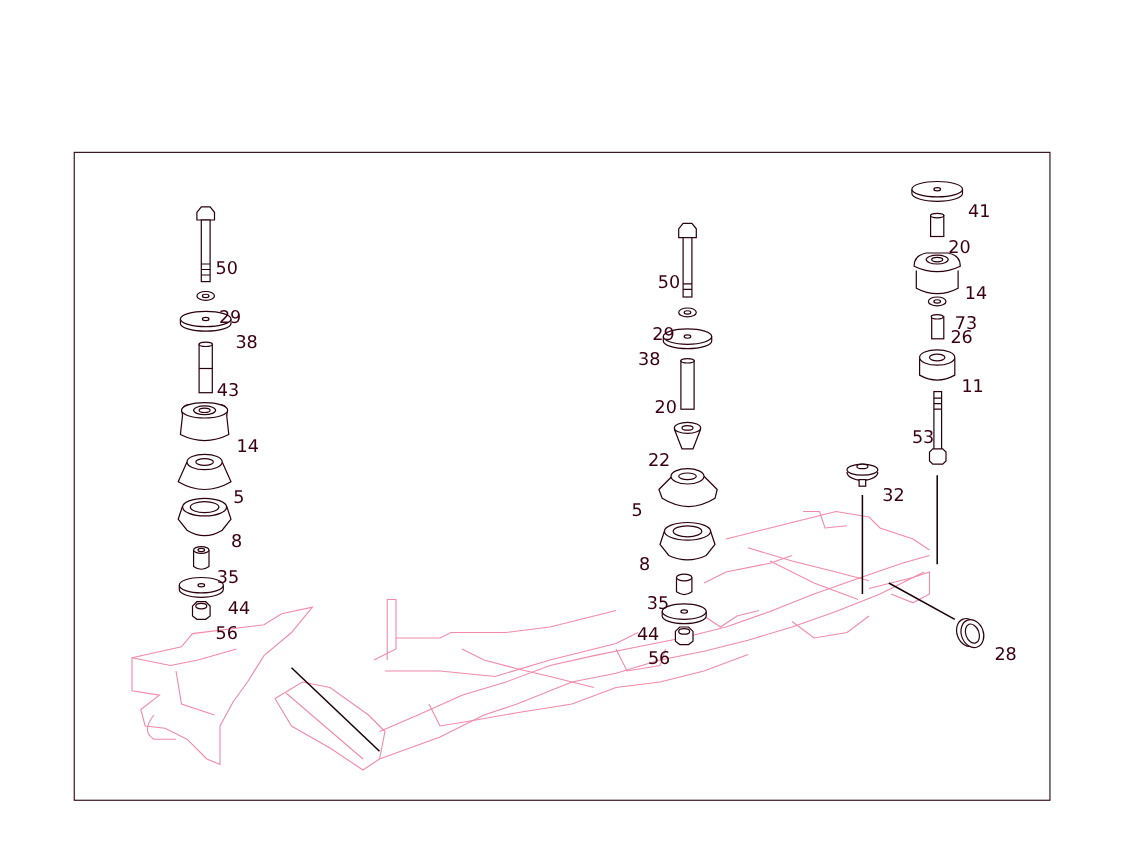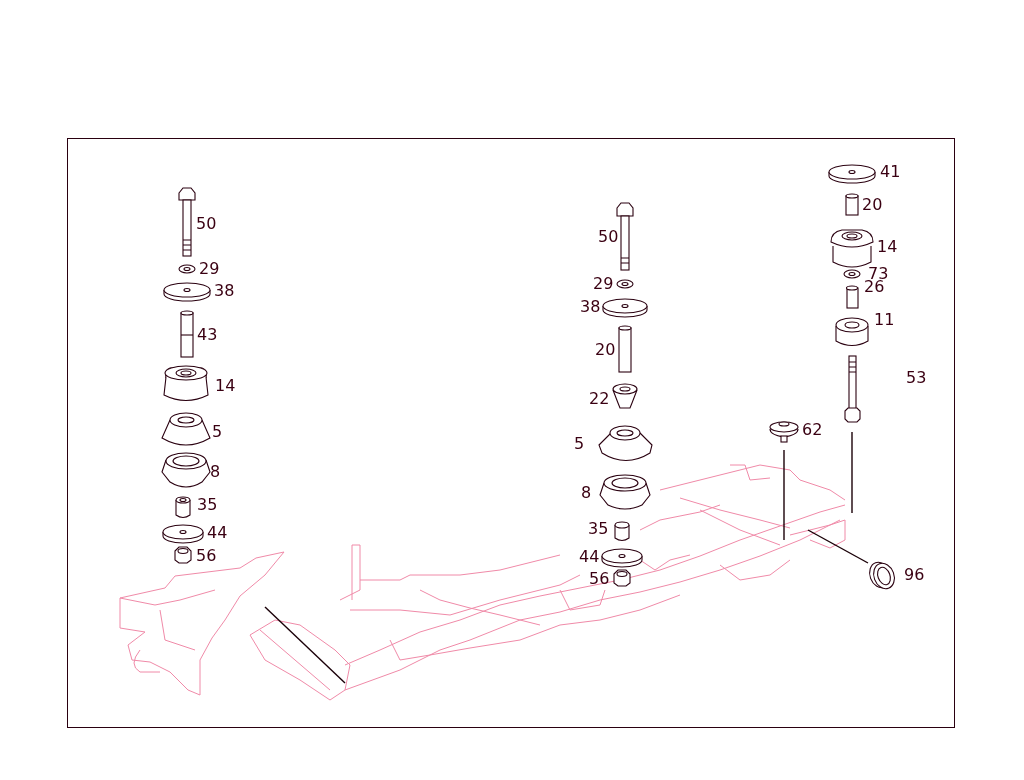--- a/index.html
+++ b/index.html
@@ -2,21 +2,21 @@
 <html><head>
 <meta charset="utf-8">
 <style>
   html, body { margin: 0; padding: 0; background: #ffffff; }
   body { width: 1024px; height: 780px; position: relative; overflow: hidden;
          font-family: "DejaVu Sans", "Liberation Sans", sans-serif; }
   .frame { position: absolute; left: 67px; top: 138px; width: 888px; height: 590px;
            border: 1.5px solid #2a0010; box-sizing: border-box; }
   svg.art { position: absolute; left: 0; top: 0; }
   .lbl { position: absolute; font-size: 16px; color: #3a0012; line-height: 16px;
-         white-space: nowrap; }
+         white-space: nowrap; margin-top: 20px; }
   .part { fill: #ffffff; stroke: #2a0010; stroke-width: 1.1; }
   .frameart { fill: none; stroke: #f08aa8; stroke-width: 1; }
   .leader { stroke: #1a0008; stroke-width: 1.4; }
 </style>
 </head>
 <body>
 
 <div class="frame"></div>
 
 <svg class="art" width="1024" height="780" viewBox="0 0 1024 780">
@@ -227,16 +227,16 @@
 <div class="lbl" style="left:581px;top:485px">8</div>
 <div class="lbl" style="left:588px;top:521px">35</div>
 <div class="lbl" style="left:579px;top:549px">44</div>
 <div class="lbl" style="left:589px;top:571px">56</div>
 
 <div class="lbl" style="left:880px;top:164px">41</div>
 <div class="lbl" style="left:862px;top:197px">20</div>
 <div class="lbl" style="left:877px;top:239px">14</div>
 <div class="lbl" style="left:868px;top:266px">73</div>
 <div class="lbl" style="left:864px;top:279px">26</div>
-<div class="lbl" style="left:874px;top:312px">11</div>
-<div class="lbl" style="left:906px;top:370px">53</div>
-<div class="lbl" style="left:802px;top:422px">62</div>
-<div class="lbl" style="left:904px;top:567px">96</div>
+<div class="lbl" style="left:874px;top:323px">11</div>
+<div class="lbl" style="left:829px;top:370px">53</div>
+<div class="lbl" style="left:802px;top:422px">32</div>
+<div class="lbl" style="left:904px;top:567px">28</div>
 
 </body></html>

